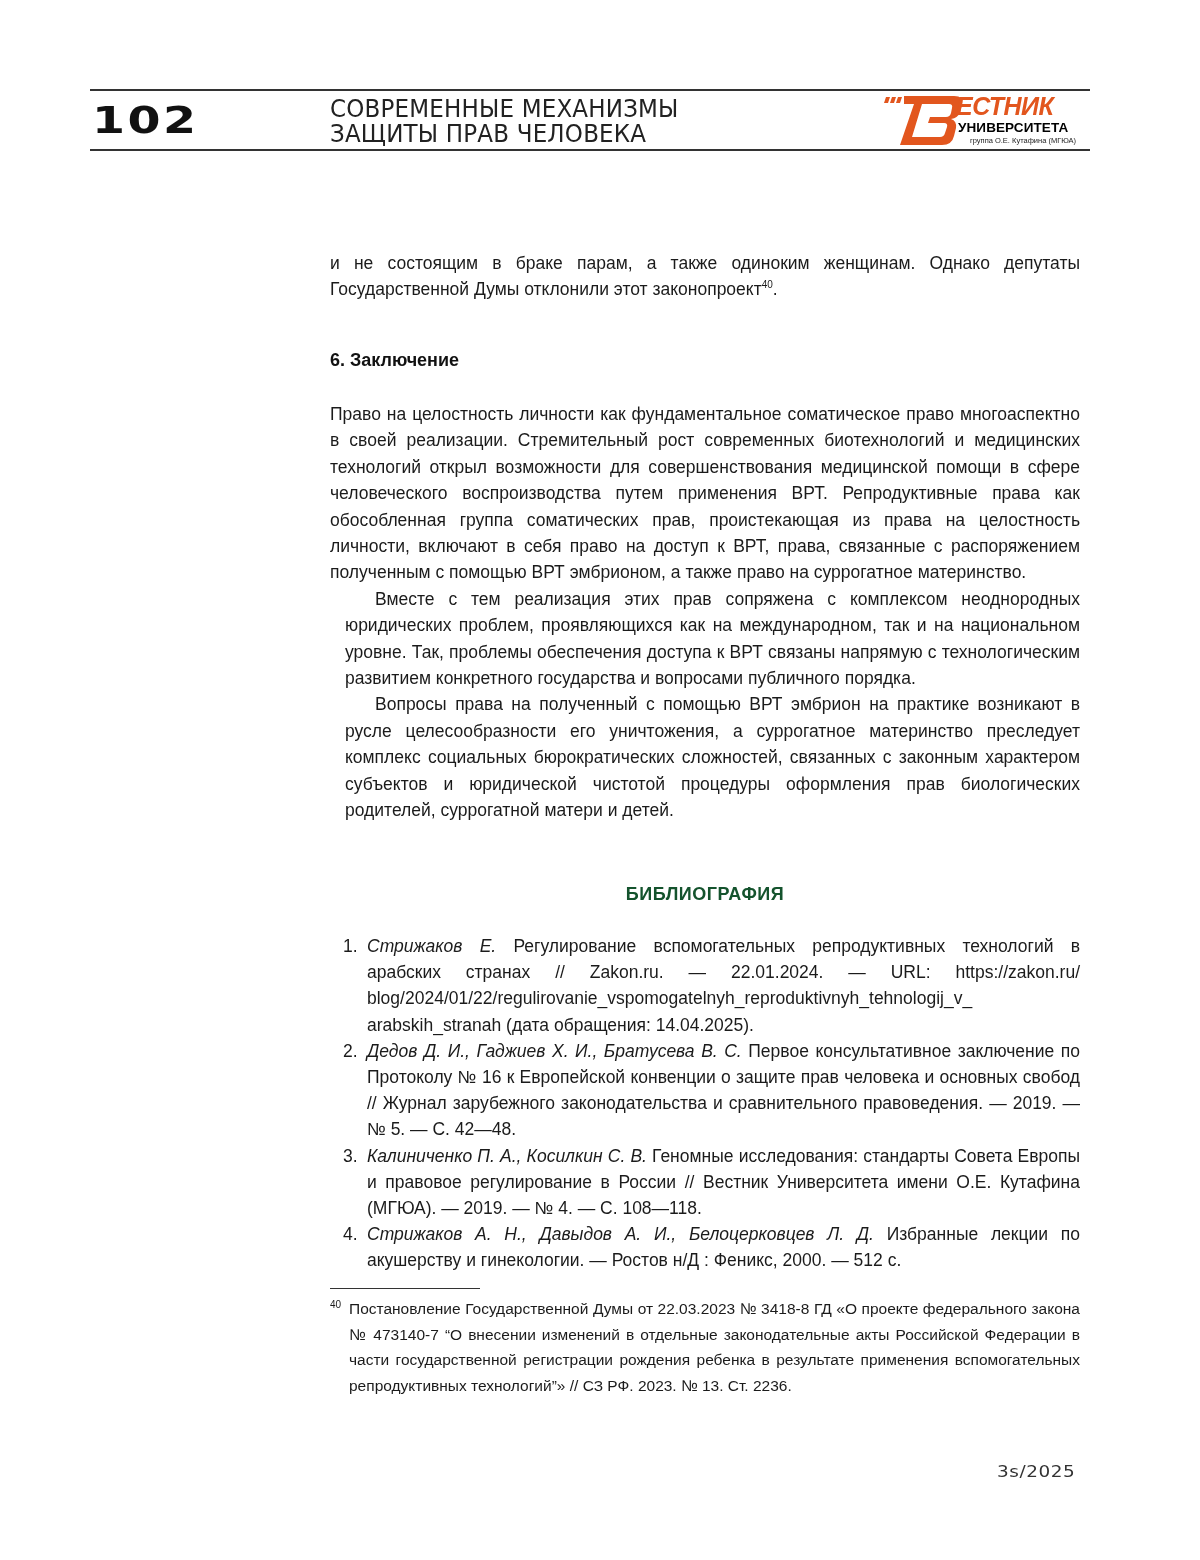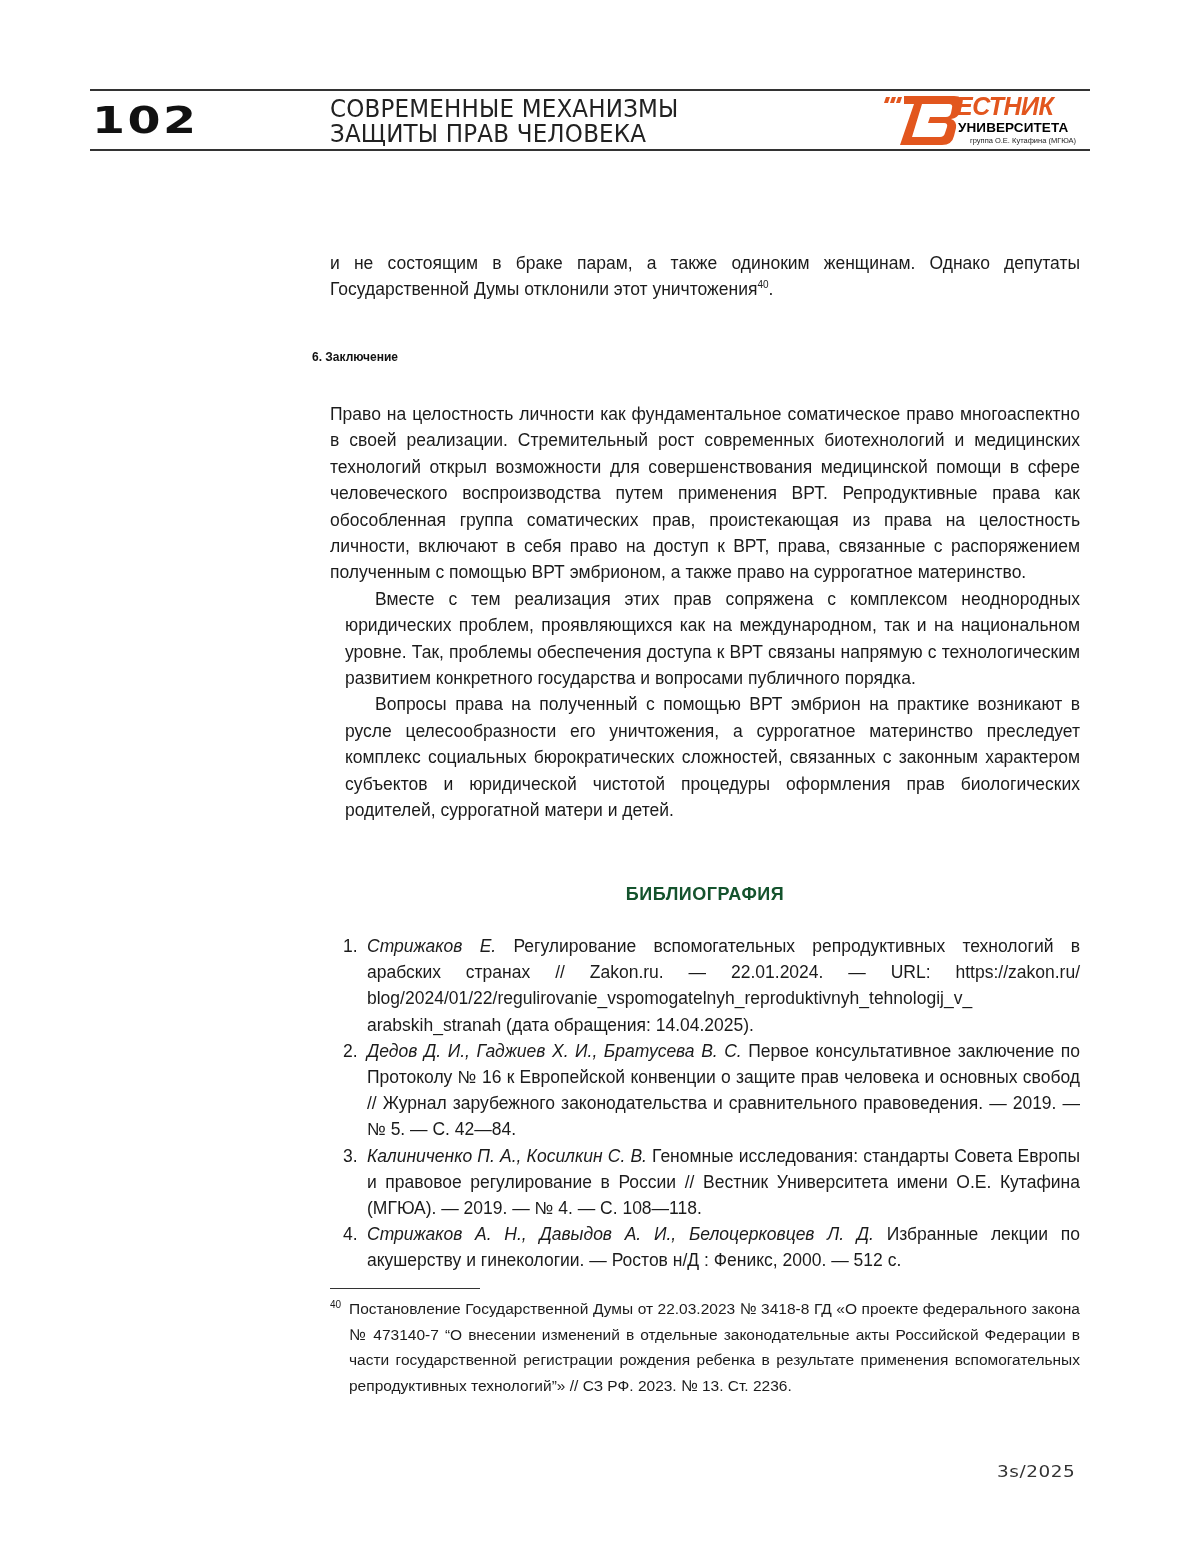--- a/index.html
+++ b/index.html
@@ -24,21 +24,21 @@
     .logo-univ { position: absolute; left: 74px; top: 28px; font-size: 13.5px; font-weight: bold;
                  color: #000000; line-height: 14px; letter-spacing: 0.1px; }
     .logo-sub { position: absolute; left: 86px; top: 43px; font-size: 7.5px; color: #222; line-height: 9px; white-space: nowrap; }
 
     
     .text { position: absolute; left: 330px; width: 750px; font-size: 17.5px; line-height: 26.4px;
             text-align: justify; color: #1b1b1b; }
     .text p { margin: 0; }
     .text p.indent { text-indent: 30px; margin-left: 15px; }
     .cont { top: 250px; }
-    .heading { position: absolute; left: 312px; top: 350px; font-size: 12px; font-weight: bold; color: #111; }
+    .heading { position: absolute; left: 330px; top: 350px; font-size: 18px; font-weight: bold; color: #111; }
     .conclusion { top: 401px; }
     .biblio-title { position: absolute; left: 330px; width: 750px; top: 884px; text-align: center;
                     font-size: 18px; font-weight: bold; letter-spacing: 0.5px; color: #14532d; }
     .biblio { position: absolute; left: 340px; width: 740px; top: 933px; font-size: 17.5px; line-height: 26.2px; color: #1b1b1b; }
     .bib-item { position: relative; padding-left: 27px; text-align: justify; margin: 0; }
     .bib-num { position: absolute; left: 3px; top: 0; }
     .bib-authors { font-style: italic; }
     sup { font-size: 10px; vertical-align: super; line-height: 0; }
 
     
@@ -70,37 +70,37 @@
         <path d="M20,3 L70,3 Q80,3 78,12 L76,19 Q74,25 67,26 Q73,28 72,35 L70,43 Q68,52 58,52 L16,52 L30,11 L20,11 Z M38,11 L28,44 L56,44 Q60,44 61,40 L63,34 Q64,30 60,30 L44,30 L46,24 L62,24 Q66,24 67,20 L68,15 Q69,11 65,11 Z"></path>
       </g>
     </svg>
     <div class="logo-vestnik">ЕСТНИК</div>
     <div class="logo-univ">УНИВЕРСИТЕТА</div>
     <div class="logo-sub">группа О.Е. Кутафина (МГЮА)</div>
   </div>
   <div class="hdr-rule bot"></div>
 
   <div class="text cont">
-    <p><span>и не состоящим в браке парам, а также одиноким женщинам. Однако депутаты Государственной Думы отклонили этот уничтожения</span><sup>40</sup><span>.</span></p>
+    <p><span>и не состоящим в браке парам, а также одиноким женщинам. Однако депутаты Государственной Думы отклонили этот законопроект</span><sup>40</sup><span>.</span></p>
   </div>
 
   <div class="heading">6. Заключение</div>
   <div class="text conclusion">
     <p>Право на целостность личности как фундаментальное соматическое право много­аспектно в своей реализации. Стремительный рост современных биотехнологий и медицинских технологий открыл возможности для совершенствования меди­цинской помощи в сфере человеческого воспроизводства путем применения ВРТ. Репродуктивные права как обособленная группа соматических прав, проистекаю­щая из права на целостность личности, включают в себя право на доступ к ВРТ, права, связанные с распоряжением полученным с помощью ВРТ эмбрионом, а также право на суррогатное материнство.</p>
     <p class="indent">Вместе с тем реализация этих прав сопряжена с комплексом неоднородных юридических проблем, проявляющихся как на международном, так и на националь­ном уровне. Так, проблемы обеспечения доступа к ВРТ связаны напрямую с техно­логическим развитием конкретного государства и вопросами публичного порядка.</p>
     <p class="indent">Вопросы права на полученный с помощью ВРТ эмбрион на практике возникают в русле целесообразности его уничтожения, а суррогатное материнство пресле­дует комплекс социальных бюрократических сложностей, связанных с законным характером субъектов и юридической чистотой процедуры оформления прав биологических родителей, суррогатной матери и детей.</p>
   </div>
 
   <div class="biblio-title">БИБЛИОГРАФИЯ</div>
   <div class="biblio">
     <p class="bib-item">
       <span class="bib-num">1.</span><span class="bib-authors">Стрижаков Е.</span><span> Регулирование вспомогательных репродуктивных техноло­гий в арабских странах // Zakon.ru. — 22.01.2024. — URL: https://zakon.ru/ blog/2024/01/22/regulirovanie_vspomogatelnyh_reproduktivnyh_tehnologij_v_ arabskih_stranah (дата обращения: 14.04.2025).</span>
     </p>
     <p class="bib-item">
-      <span class="bib-num">2.</span><span class="bib-authors">Дедов Д. И., Гаджиев Х. И., Братусева В. С.</span><span> Первое консультативное заклю­чение по Протоколу № 16 к Европейской конвенции о защите прав человека и основных свобод // Журнал зарубежного законодательства и сравнительного правоведения. — 2019. — № 5. — С. 42—84.</span>
+      <span class="bib-num">2.</span><span class="bib-authors">Дедов Д. И., Гаджиев Х. И., Братусева В. С.</span><span> Первое консультативное заклю­чение по Протоколу № 16 к Европейской конвенции о защите прав человека и основных свобод // Журнал зарубежного законодательства и сравнительного правоведения. — 2019. — № 5. — С. 42—48.</span>
     </p>
     <p class="bib-item">
       <span class="bib-num">3.</span><span class="bib-authors">Калиниченко П. А., Косилкин С. В.</span><span> Геномные исследования: стандарты Совета Европы и правовое регулирование в России // Вестник Университета имени О.Е. Кутафина (МГЮА). — 2019. — № 4. — С. 108—118.</span>
     </p>
     <p class="bib-item">
       <span class="bib-num">4.</span><span class="bib-authors">Стрижаков А. Н., Давыдов А. И., Белоцерковцев Л. Д.</span><span> Избранные лекции по акушерству и гинекологии. — Ростов н/Д : Феникс, 2000. — 512 с.</span>
     </p>
   </div>
 
   <div class="fn-rule"></div>

